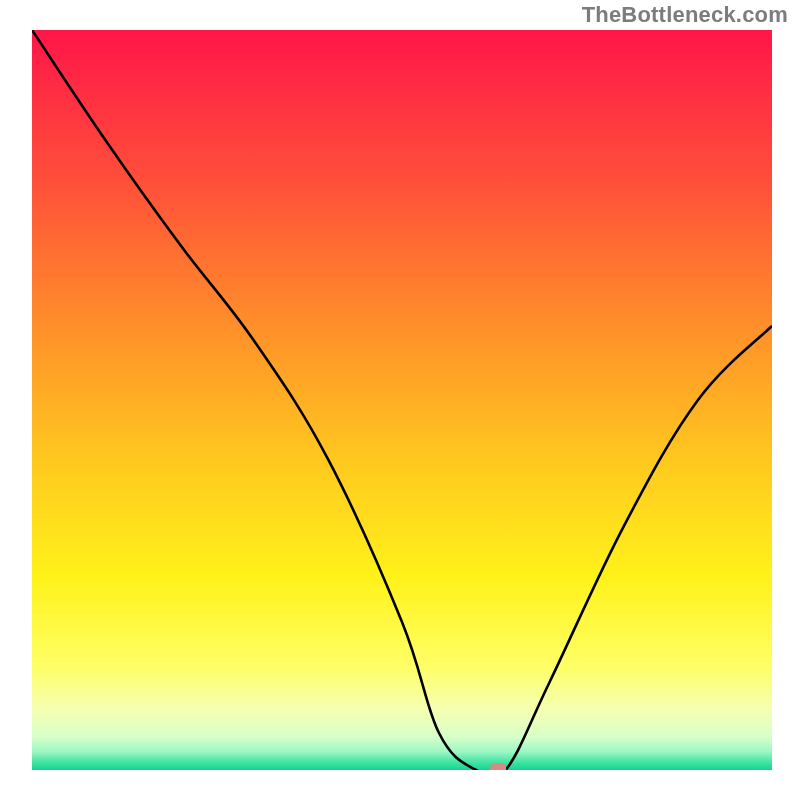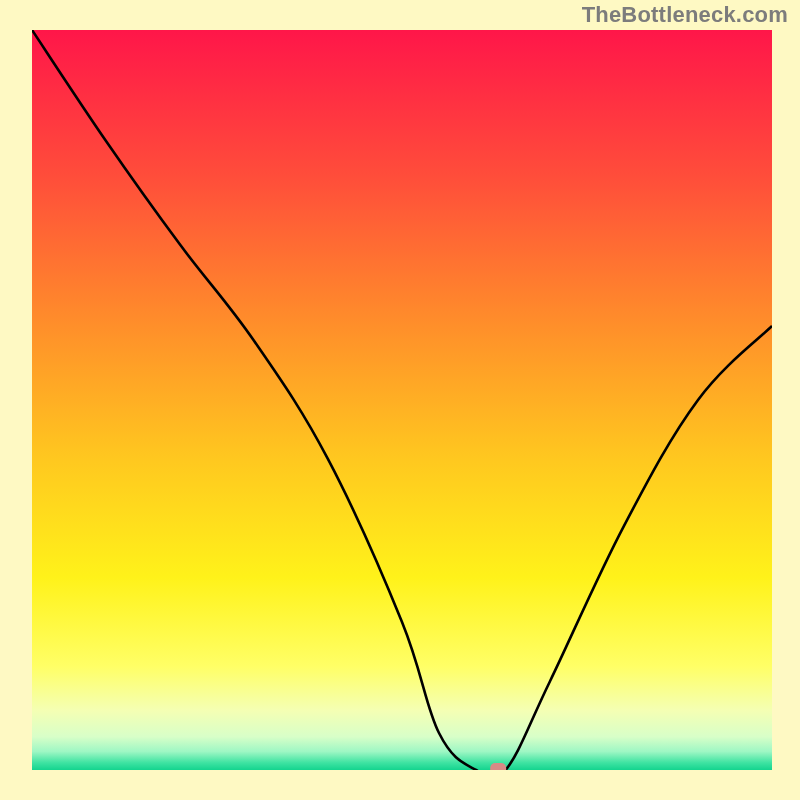--- a/index.html
+++ b/index.html
@@ -9,21 +9,21 @@
     height: 800px;
     background: #000;
     overflow: hidden;
   }
   .frame {
     position: absolute;
     top: 0;
     left: 0;
     width: 800px;
     height: 800px;
-    background: #fef9c3;
+    background: #ffffff;
   }
   .watermark {
     position: absolute;
     top: 2px;
     right: 12px;
     font-family: Arial, Helvetica, sans-serif;
     font-size: 22px;
     font-weight: 600;
     color: #7c7c7c;
     letter-spacing: 0.2px;

